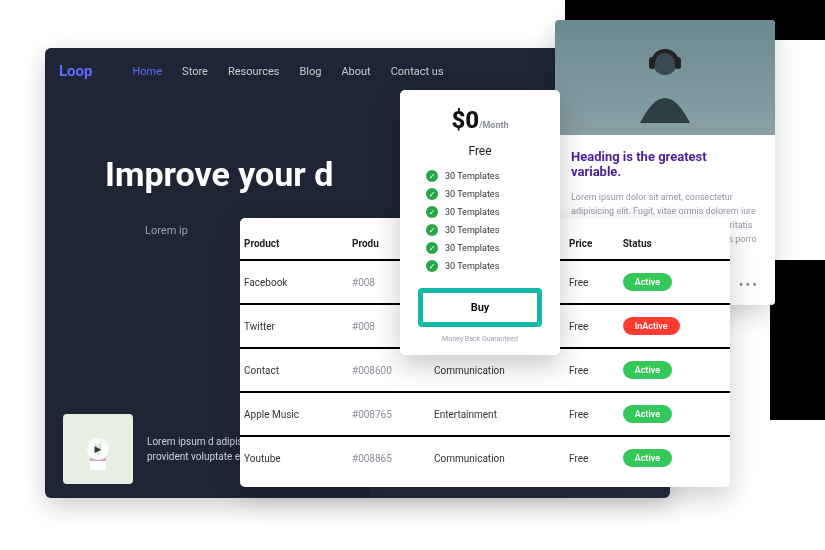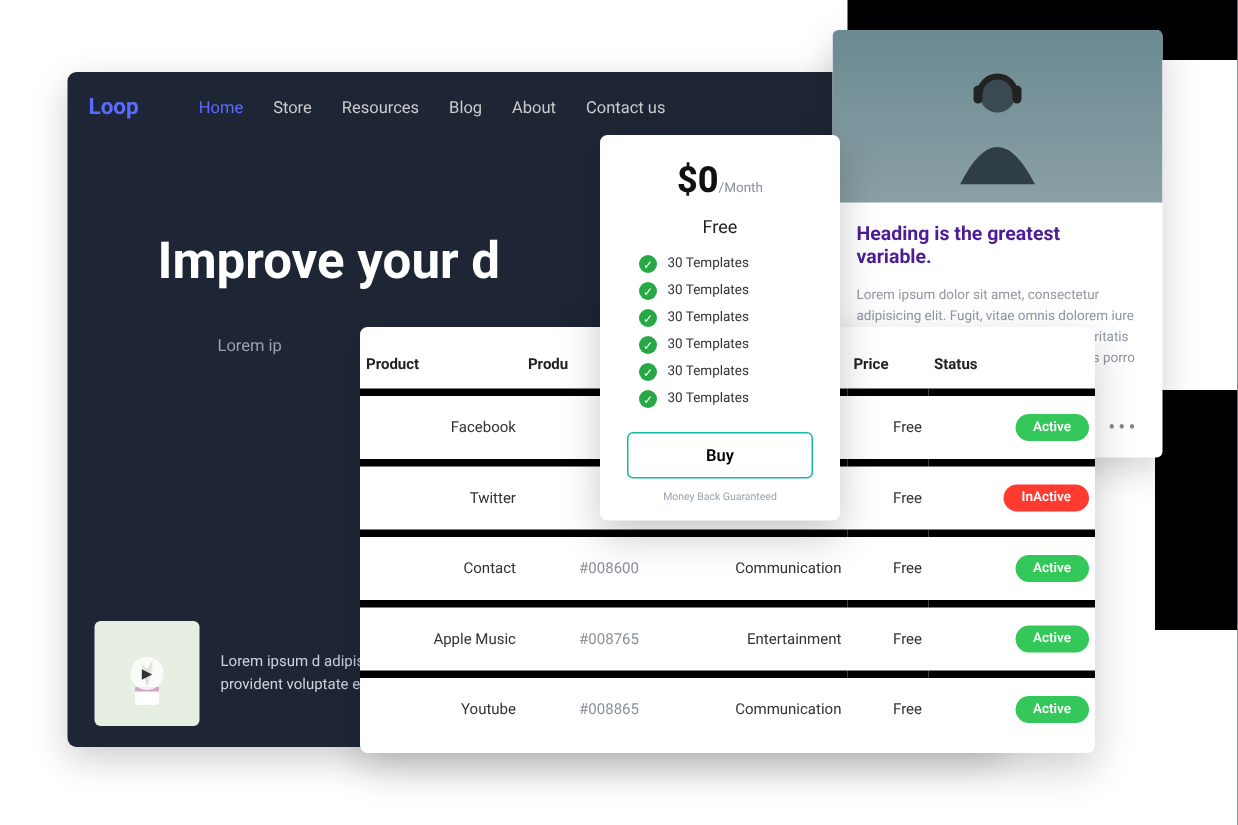--- a/index.html
+++ b/index.html
@@ -41,36 +41,36 @@
   .article-text { font-size: 9px; color: #9097a3; line-height: 1.55; }
   .article-dots { padding: 6px 16px 12px; color:#888; font-size: 14px; letter-spacing: 2px; text-align:right; cursor:pointer;}
 
   
   .pricing {
     position: absolute; left: 400px; top: 90px; width: 160px; background: #fff;
     border-radius: 5px; box-shadow: 0 10px 28px rgba(0,0,0,0.22); padding: 16px 18px 12px;
     text-align: center; z-index: 5;
   }
   .price-amt { font-size: 24px; font-weight: 800; color:#111; }
-  .price-unit { font-size: 9px; color:#8a8f99; font-weight:400;}
+  .price-unit { font-size: 9px; color:#8a8f99; font-weight:700;}
   .plan-name { font-size: 12px; color:#222; margin: 10px 0 12px; }
   .feat { display:flex; align-items:center; gap:7px; font-size:9px; color:#333; margin: 6px 0; text-align:left; padding-left:8px;}
   .check { width:12px;height:12px;border-radius:50%;background:#28a745;display:inline-flex;align-items:center;justify-content:center;color:#fff;font-size:8px;}
-  .buy-btn { width:100%; margin-top:10px; padding:8px 0; border:1px solid #14b8a6; border-radius:4px; background:#fff; font-size:11px; font-weight:600; cursor:pointer;}
+  .buy-btn { width:100%; margin-top:10px; padding:8px 0; border:5px solid #14b8a6; border-radius:4px; background:#fff; font-size:11px; font-weight:600; cursor:pointer;}
   .guarantee { font-size: 7px; color:#9aa1af; margin-top:8px; }
 
   
   .table-card {
     position: absolute; left: 240px; top: 218px; width: 490px; background: #fff;
     border-radius: 5px; box-shadow: 0 10px 28px rgba(0,0,0,0.2); padding: 14px 0 8px;
     z-index: 4;
   }
   table { width: 100%; border-collapse: collapse; font-size: 10px; }
   thead th { text-align:left; color:#222; font-weight:700; padding: 6px 4px 10px; }
-  tbody td { padding: 12px 4px; color:#333; border-top:5px solid #000000;text-align:right; }
+  tbody td { padding: 12px 4px; color:#333; border-top:2px solid #000000; }
   tbody td.id { color:#8a8f99; }
   .badge { display:inline-block; padding: 4px 12px; border-radius: 12px; font-size:9px; font-weight:600; color:#fff; }
   .badge.active { background:#34c759; }
   .badge.inactive { background:#ff3b30; }
 </style>
 </head>
 <body>
 
 <div class="shape-tr"></div>
 <div class="shape-br"></div>

